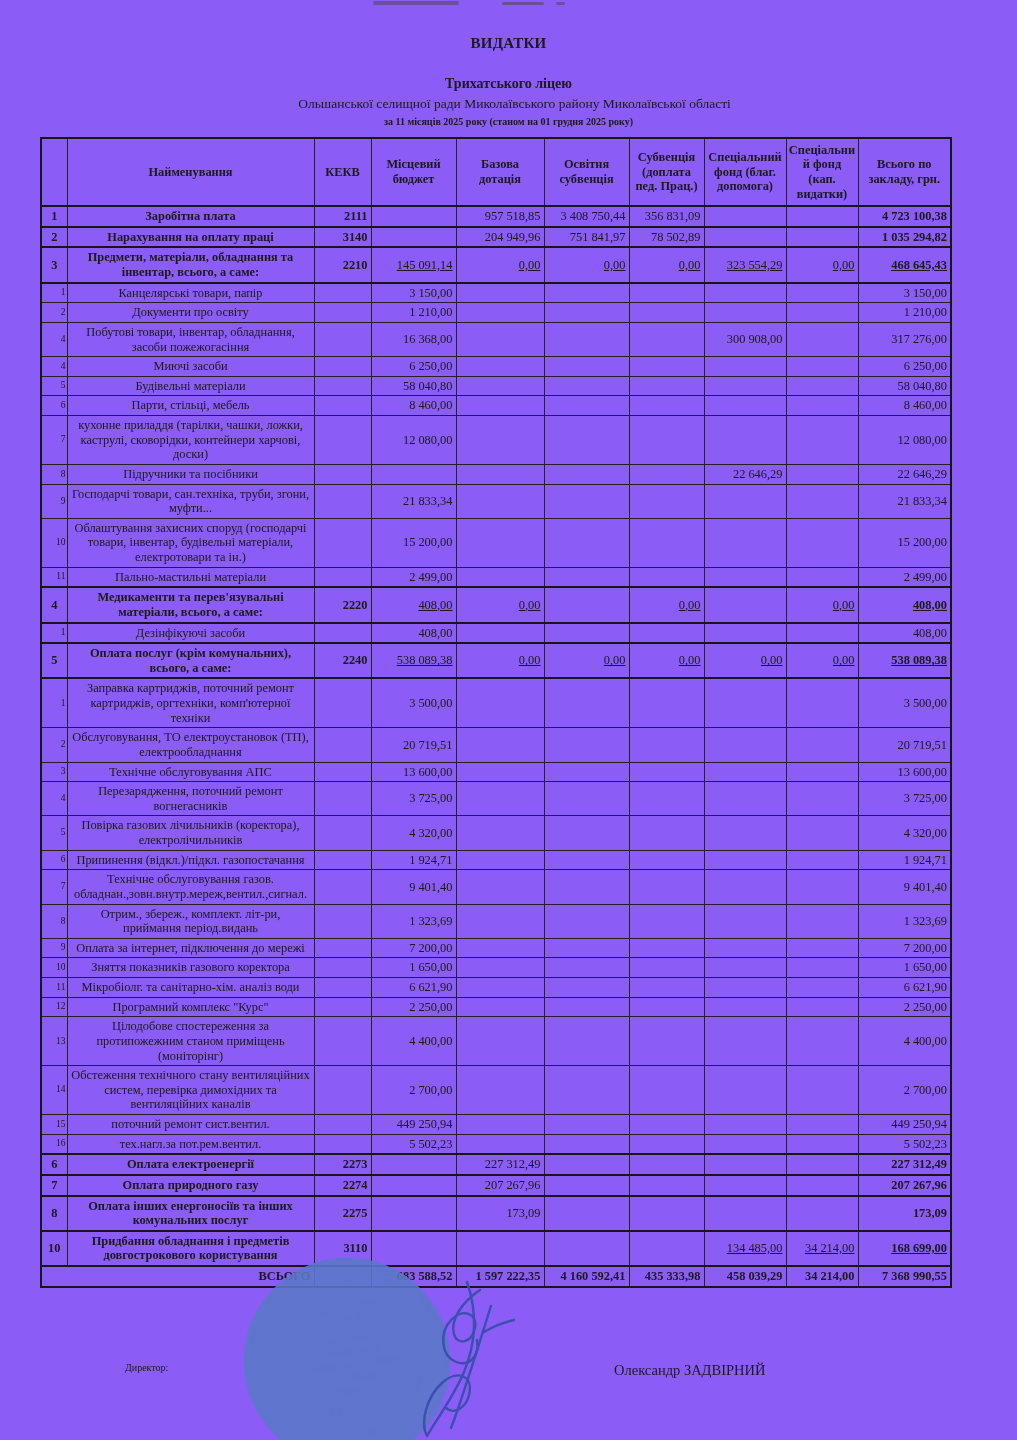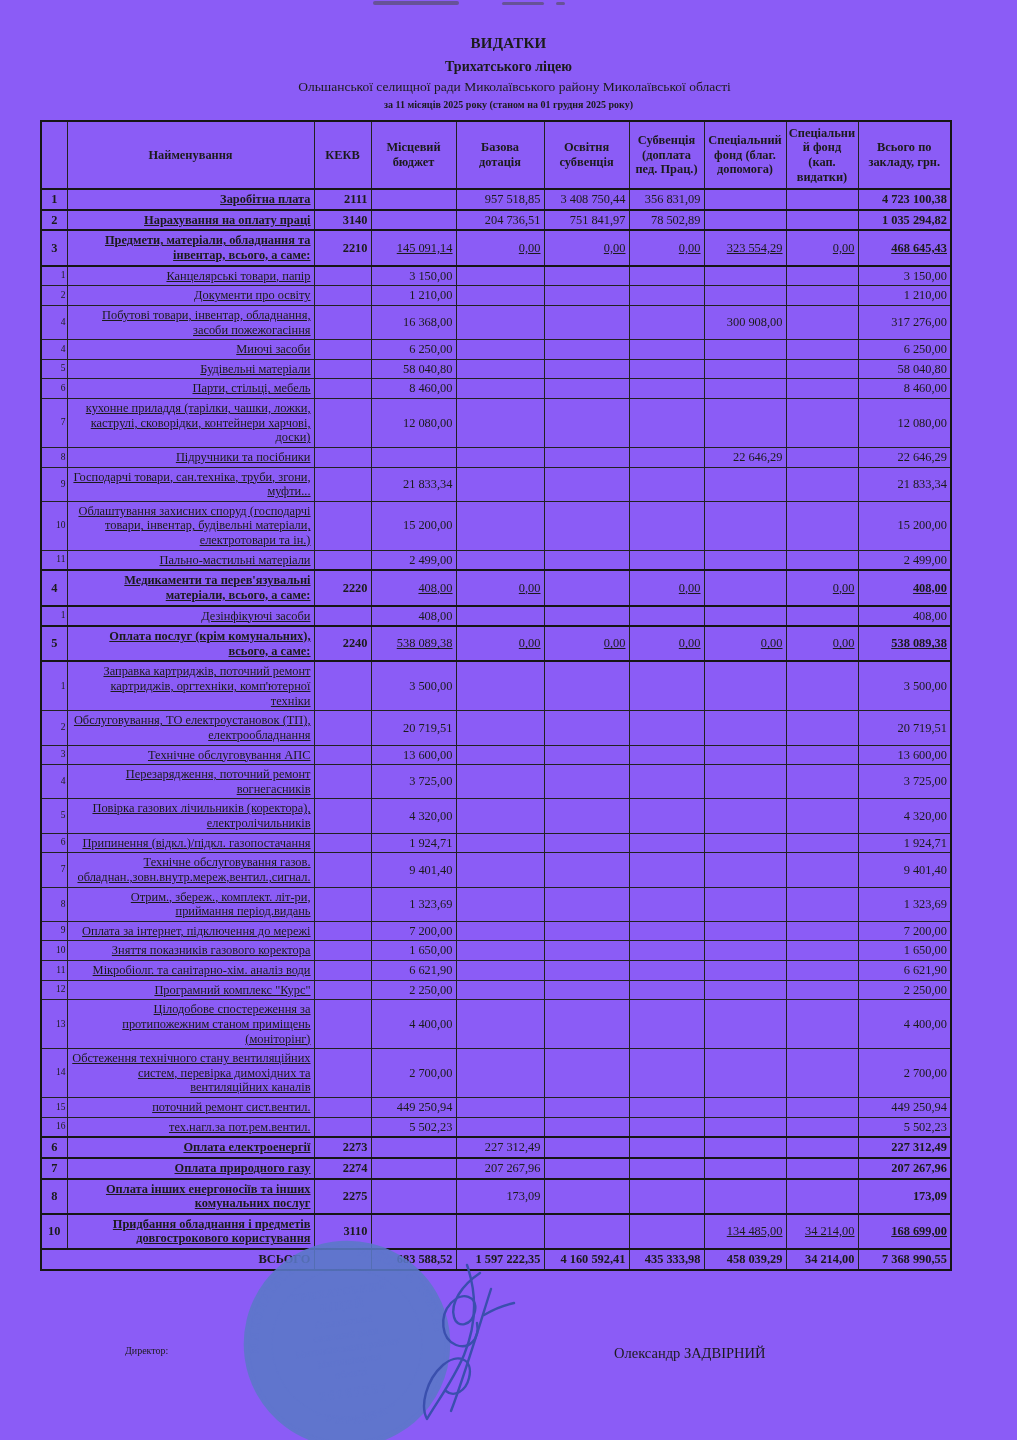--- a/index.html
+++ b/index.html
@@ -9,40 +9,40 @@
     font-family:"Liberation Serif", serif; color:#1b1b1b;
   }
   
   .scan-mark { position:absolute; background:#4a4a4a; opacity:.55; border-radius:2px; }
   .m1 { left:373px; top:1px; width:86px; height:4px; }
   .m2 { left:502px; top:2px; width:42px; height:3px; }
   .m3 { left:556px; top:2px; width:9px; height:3px; }
 
   .titles { text-align:center; padding-top:34px; line-height:1.25; }
   .t-main  { font-size:15px; font-weight:bold; letter-spacing:.3px; }
-  .t-sub1  { font-size:14px; font-weight:bold; margin-top:5px; }
+  .t-sub1  { font-size:14px; font-weight:bold; margin-top:22px; }
   .t-sub2  { font-size:13.5px; margin-top:4px;padding-left:12px; }
   .t-sub3  { font-size:10px; font-weight:bold; margin-top:3px; }
 
   table.budget {
     border-collapse:collapse; table-layout:fixed;
     margin:8px 0 0 40px; width:910px;
     font-size:12.4px; border:2px solid #161616;
   }
   .budget th, .budget td {
     border:1px solid #222; padding:2px 3px;
     line-height:1.18; vertical-align:middle; overflow:hidden;
     word-wrap:break-word;
   }
   .budget thead th {
     font-weight:bold; text-align:center; padding:4px 2px;
     border-bottom:2px solid #161616;
   }
   .cell.num   { text-align:center; }
-  .cell.name  { text-align:right;text-decoration:underline; }
+  .cell.name  { text-align:center; }
   .cell.kekv  { text-align:right; }
   .cell.val   { text-align:right; }
   .row-sub .cell.num { text-align:right; font-size:9.5px; padding:1px 1px 1px 0; }
   .row-main .cell.num,  .row-mainu .cell.num,
   .row-main .cell.name, .row-mainu .cell.name,
   .row-main .cell.kekv, .row-mainu .cell.kekv { font-weight:bold; }
   .row-main .cell.totalcol, .row-mainu .cell.totalcol { font-weight:bold; }
   .row-main td, .row-mainu td, .row-total td {
     border-top:2px solid #161616; border-bottom:2px solid #161616;
   }
@@ -114,21 +114,21 @@
           <td class="cell val">356 831,09</td>
           <td class="cell val"></td>
           <td class="cell val"></td>
           <td class="cell val totalcol">4 723 100,38</td>
         </tr>
         <tr class="row-main">
           <td class="cell num">2</td>
           <td class="cell name">Нарахування на оплату праці</td>
           <td class="cell kekv">3140</td>
           <td class="cell val"></td>
-          <td class="cell val">204 736,51</td>
+          <td class="cell val">204 949,96</td>
           <td class="cell val">751 841,97</td>
           <td class="cell val">78 502,89</td>
           <td class="cell val"></td>
           <td class="cell val"></td>
           <td class="cell val totalcol">1 035 294,82</td>
         </tr>
         <tr class="row-mainu">
           <td class="cell num">3</td>
           <td class="cell name">Предмети, матеріали, обладнання та інвентар, всього, а саме:</td>
           <td class="cell kekv">2210</td>

